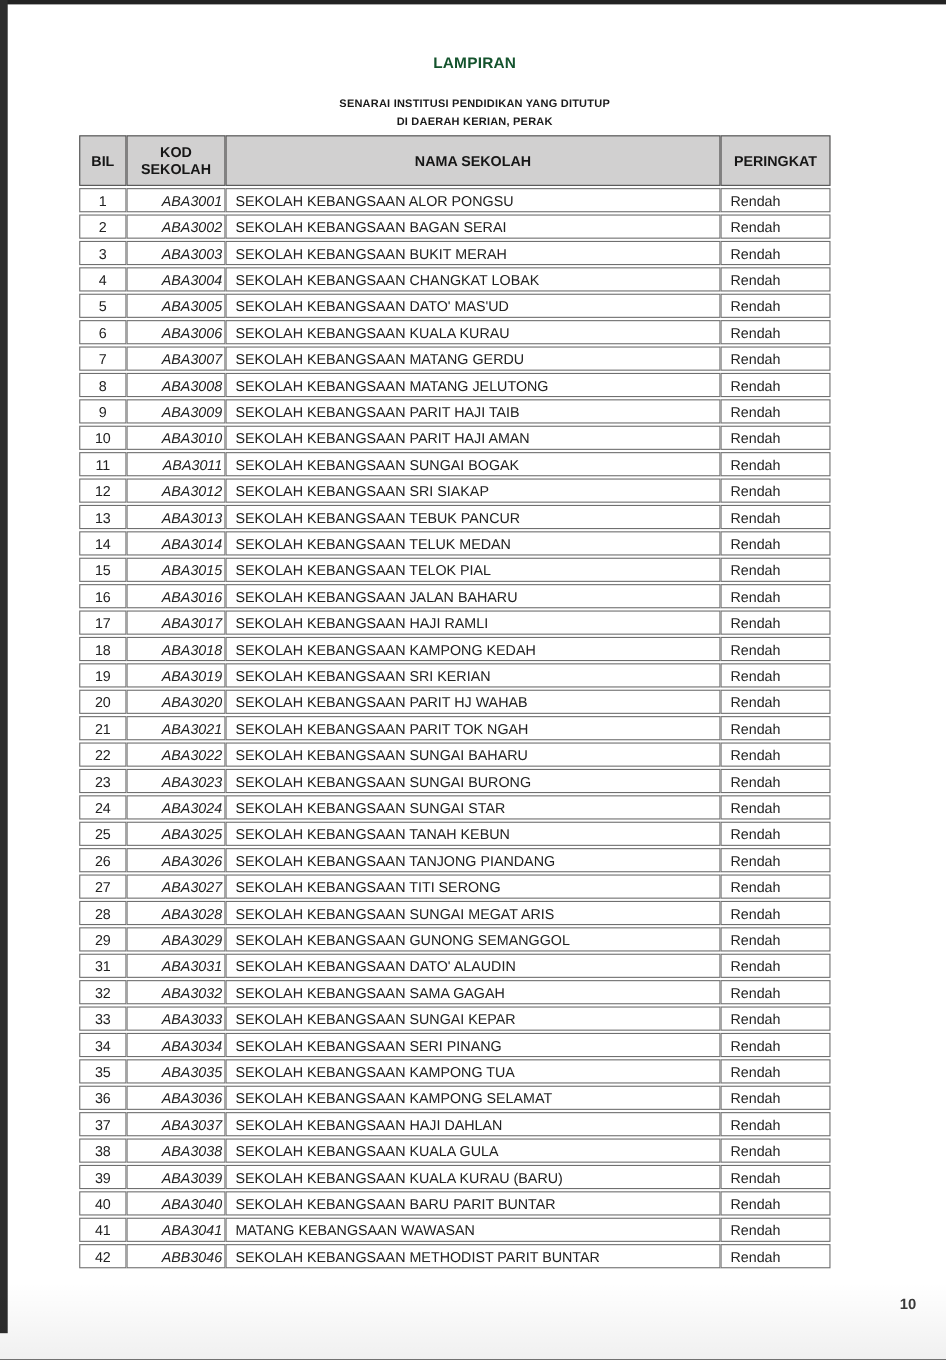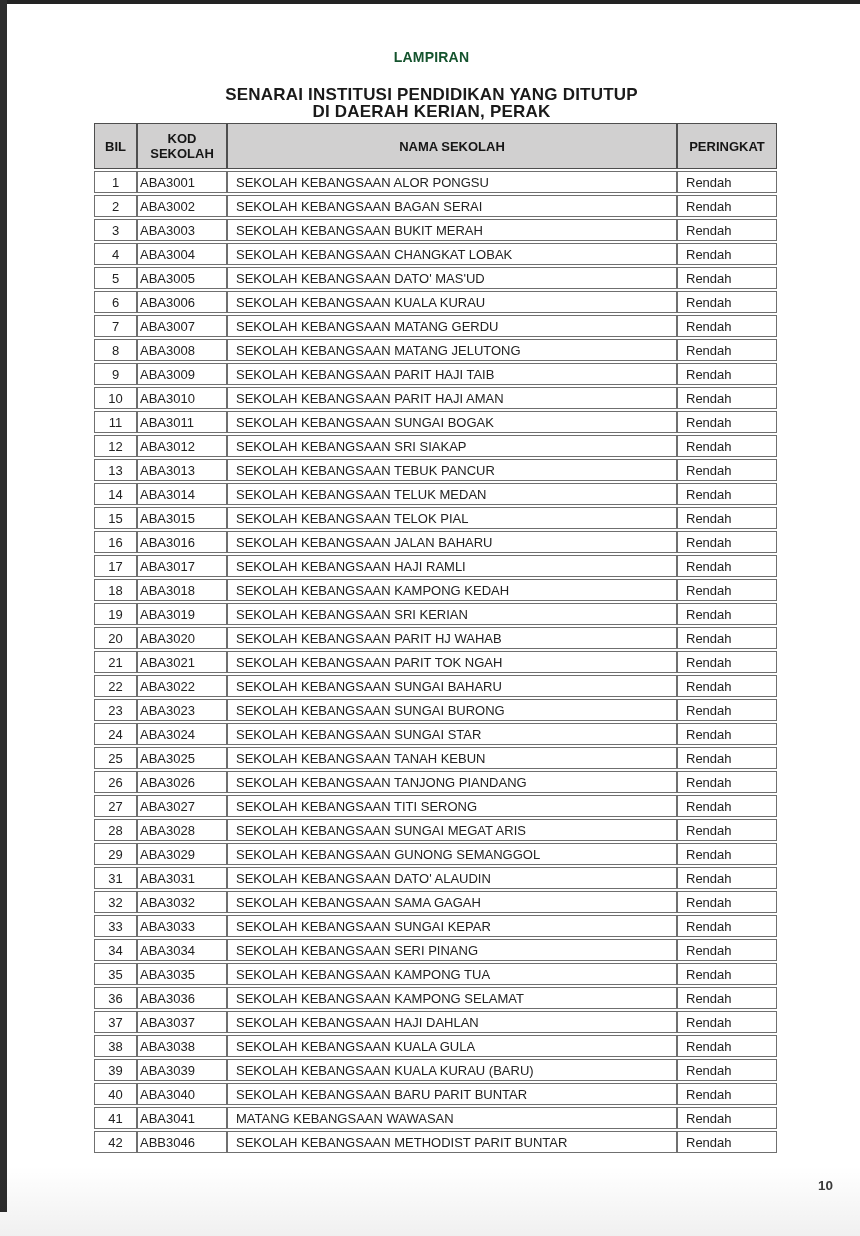--- a/index.html
+++ b/index.html
@@ -44,29 +44,29 @@
     font-size: 14px;
     font-weight: bold;
     letter-spacing: 0.2px;
     color: #14532d;
   }
   .doc-subtitle {
     position: absolute;
     left: 90px; top: 86px;
     width: 683px;
     text-align: center;
-    font-size: 17px;
+    font-size: 10px;
     font-weight: bold;
     line-height: 17px;
     letter-spacing: 0.2px;
     color: #1a1a1a;
   }
   table.school-table {
     position: absolute;
-    left: 94px; top: 121px;
+    left: 72px; top: 121px;
     width: 683px;
     border-collapse: separate;
     border-spacing: 0 2px;
     table-layout: fixed;
   }
   .school-table col.c-bil  { width: 43px; }
   .school-table col.c-kod  { width: 90px; }
   .school-table col.c-nama { width: 450px; }
   .school-table col.c-per  { width: 100px; }
   .school-table th {
@@ -85,21 +85,21 @@
     border: 1px solid #6f6f6f;
     font-size: 13px;
     height: 20px;
     padding: 0 8px;
     white-space: nowrap;
     overflow: hidden;
     color: #222;
     vertical-align: middle;
   }
   .school-table td.bil  { text-align: center; padding: 0 2px; }
-  .school-table td.kod  { text-align: left; padding: 0 2px; }
+  .school-table td.kod  { text-align: right; padding: 0 2px; font-style: italic; }
   .school-table td.nama { text-align: left; margin-left: 37px; }
   .school-table td.per  { text-align: left; }
   .page-number {
     position: absolute;
     left: 818px; top: 1178px;
     font-size: 13.5px;
     font-weight: bold;
     color: #3a3a3a;
   }
 </style>

